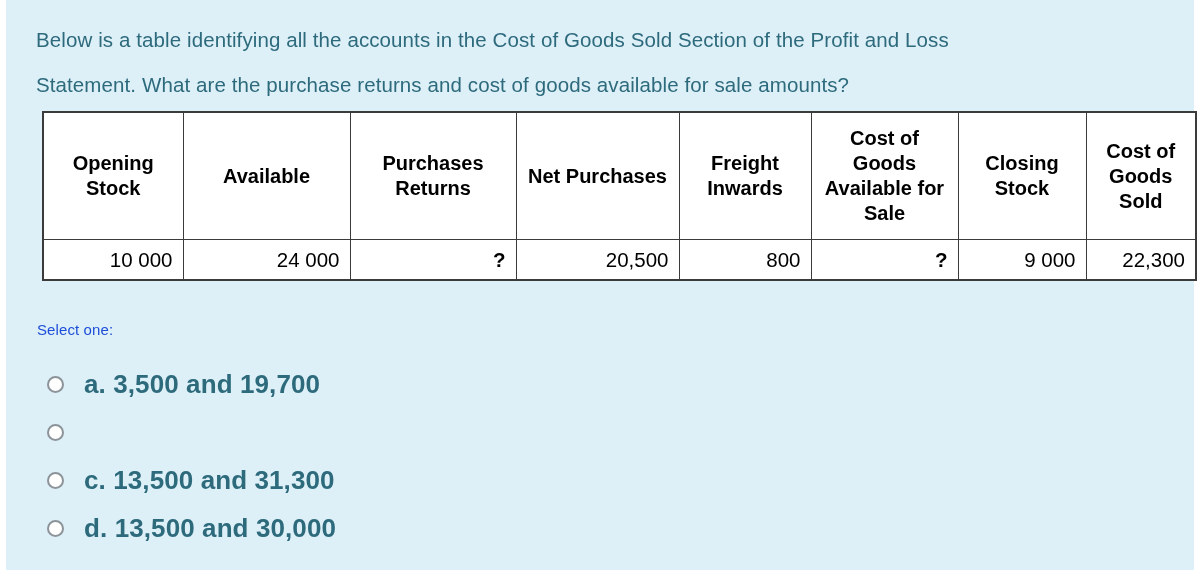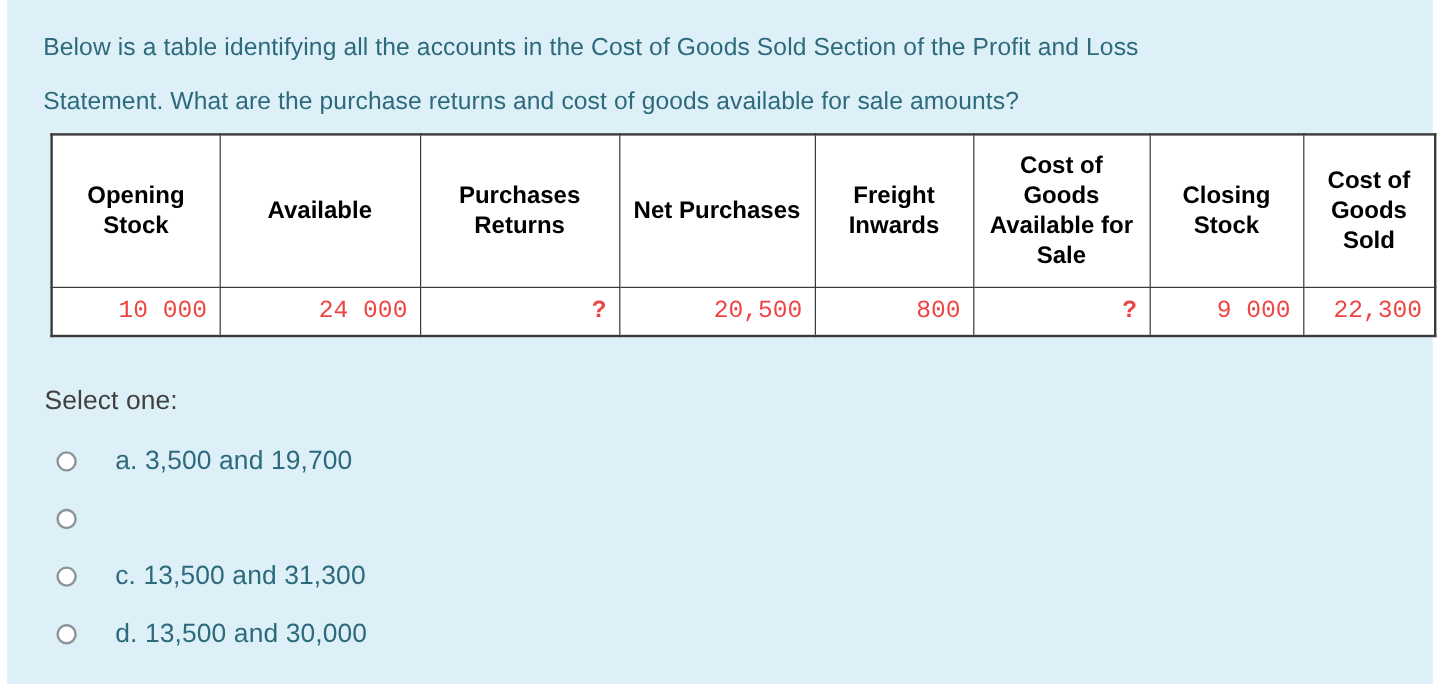--- a/index.html
+++ b/index.html
@@ -65,49 +65,48 @@
     color: #000000;
     text-align: center;
     vertical-align: middle;
     line-height: 25px;
     height: 122px;
     padding: 2px 6px;
   }
   table.acct-table td {
     font-size: 20.5px;
     font-weight: normal;
-    color: #ef4444;
+    color: #000000;
     text-align: right;
     vertical-align: middle;
     height: 39px;
     padding: 0 10px 0 6px;
     white-space: nowrap;
-    font-family: Liberation Mono, monospace;
   }
   table.acct-table td.qmark {
     font-weight: bold;
   }
 
   
   col.c0 { width: 140px; }
   col.c1 { width: 167px; }
   col.c2 { width: 166px; }
   col.c3 { width: 163px; }
   col.c4 { width: 132px; }
   col.c5 { width: 147px; }
   col.c6 { width: 128px; }
   col.c7 { width: 110px; }
 
   
   .select-one {
     position: absolute;
     left: 31px;
     top: 321px;
-    font-size: 22px;
-    color: #404040;
+    font-size: 15px;
+    color: #1d4ed8;
     letter-spacing: 0.1px;
   }
   .options {
     position: absolute;
     left: 41px;
     top: 360px;
     width: 1000px;
   }
   .option-row {
     display: flex;
@@ -118,25 +117,26 @@
     width: 17px;
     height: 17px;
     border-radius: 50%;
     border: 2px solid #8d9499;
     background: #ffffff;
     box-sizing: border-box;
     flex: 0 0 auto;
     margin-right: 0px;
   }
   .option-label {
-    margin-left: 32px;
-    font-size: 22px;
+    margin-left: 20px;
+    font-size: 26px;
     color: #2c6a7c;
     letter-spacing: 0.1px;
     line-height: 1;
+    font-weight: bold;
   }
 </style>
 </head>
 <body>
 
 <div class="question-panel">
 
   <div class="question-text">
     <span>Below is a table identifying all the accounts in the Cost of Goods Sold Section of the Profit and Loss</span>
     <span class="line2">Statement.  What are the purchase returns and cost of goods available for sale amounts?</span>

